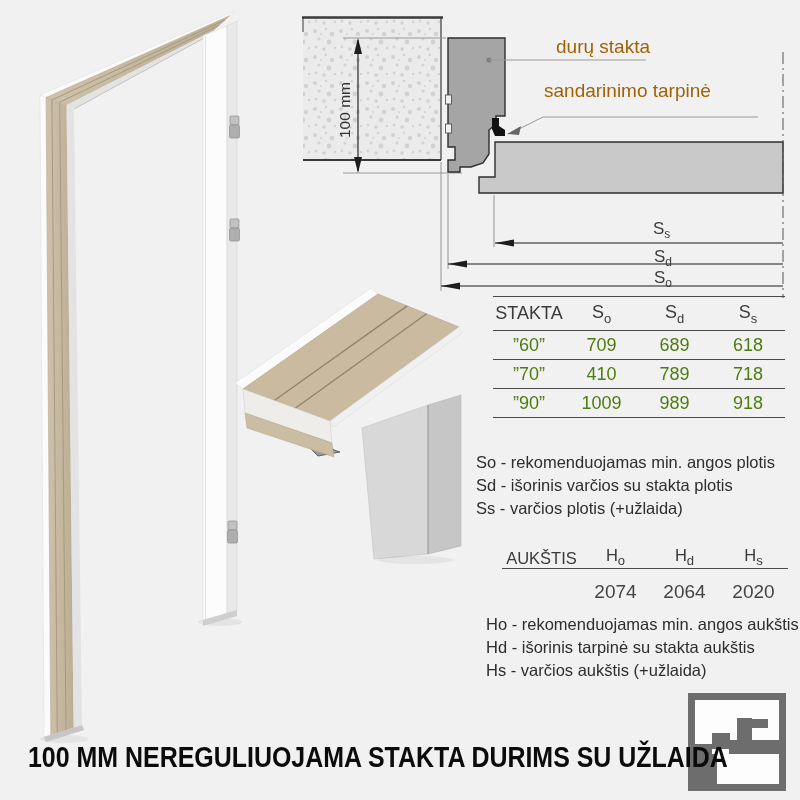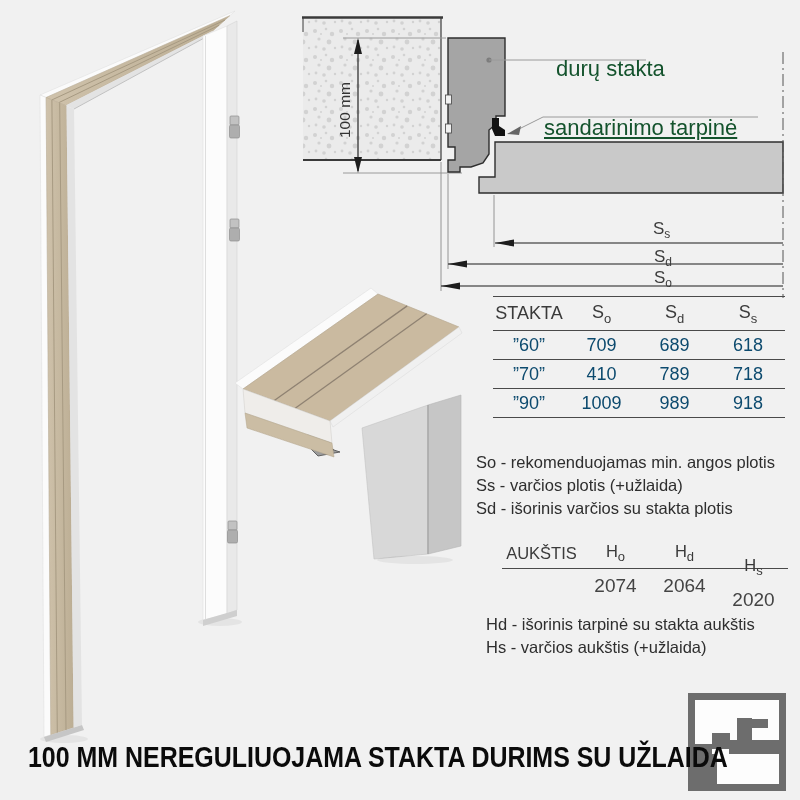--- a/index.html
+++ b/index.html
@@ -4,37 +4,37 @@
 <style>
   html,body{margin:0;padding:0;}
   .stage{
     position:relative;width:800px;height:800px;
     background:#f1f1f1;overflow:hidden;
     font-family:"Liberation Sans", sans-serif;
     color:#3a3a3a;
   }
   .scene{position:absolute;left:0;top:0;}
   .abs{position:absolute;white-space:nowrap;}
-  .lead-label{font-size:22px;color:#14532d;margin-top:20px;}
+  .lead-label{font-size:19px;color:#a16207;}
   .dim-label{font-size:17px;color:#3d3d3d;}
   .dim-label sub{font-size:12px;}
   
   .wtable{left:493px;top:296px;width:292px;border-top:1px solid #4a4a4a;}
   .trow{display:flex;align-items:center;border-bottom:1px solid #4a4a4a;}
   .trow.head{height:33px;font-size:18px;}
-  .trow.body{height:28px;font-size:18px;color:#0c4a6e;}
+  .trow.body{height:28px;font-size:18px;color:#4d7c0f;}
   .tc{text-align:center;}
   .tc.c0{width:72px;}
   .tc.c1{width:73px;}
   .tc.c2{width:73px;}
   .tc.c3{width:74px;}
   .colhead sub{font-size:13px;}
   
   .htable{left:502px;top:539px;width:286px;}
-  .htable .hrow{display:flex;align-items:center;}
+  .htable .hrow{display:flex;align-items:flex-end;}
   .htable .hrow.head{height:29px;font-size:16.5px;border-bottom:1px solid #4a4a4a;}
   .htable .hrow.vals{height:34px;font-size:19px;color:#444;}
   .htable .tc.c0{width:79px;}
   .htable .tc.c1{width:69px;}
   .htable .tc.c2{width:69px;}
   .htable .tc.c3{width:69px;margin-top:28px;}
   .notes{font-size:16.5px;line-height:23px;color:#2e2e2e;}
   .notes div{white-space:nowrap;}
   .n1{left:476px;top:451px;}
   .n2{left:486px;top:613px;}
@@ -191,21 +191,21 @@
         <rect x="712" y="740" width="74" height="14"></rect>
         <rect x="712" y="733" width="18" height="8"></rect>
         <rect x="737" y="718" width="15" height="24"></rect>
         <rect x="752" y="719" width="16" height="9"></rect>
       </g>
       <rect x="712" y="749" width="17" height="5" fill="#fdfdfd"></rect>
     </g>
   </svg>
 
   <span class="abs lead-label" style="left:556px;top:36px;">durų stakta</span>
-  <span class="abs lead-label" style="left:544px;top:95px;text-decoration:underline;">sandarinimo tarpinė</span>
+  <span class="abs lead-label" style="left:544px;top:80px;">sandarinimo tarpinė</span>
 
   <span class="abs dim-label" style="left:653px;top:219px;"><span>S</span><sub>s</sub></span>
   <span class="abs dim-label" style="left:654px;top:247px;"><span>S</span><sub>d</sub></span>
   <span class="abs dim-label" style="left:654px;top:268px;"><span>S</span><sub>o</sub></span>
 
   <div class="abs wtable">
     <div class="trow head">
       <span class="tc c0">STAKTA</span>
       <span class="tc c1 colhead"><span>S</span><sub>o</sub></span>
       <span class="tc c2 colhead"><span>S</span><sub>d</sub></span>
@@ -226,39 +226,40 @@
     <div class="trow body">
       <span class="tc c0">”90”</span>
       <span class="tc c1">1009</span>
       <span class="tc c2">989</span>
       <span class="tc c3">918</span>
     </div>
   </div>
 
   <div class="abs notes n1">
     <div>So - rekomenduojamas min. angos plotis</div>
+    <div>Sd - išorinis varčios su stakta plotis</div>
     <div>Ss - varčios plotis (+užlaida)</div>
-    <div>Sd - išorinis varčios su stakta plotis</div>
   </div>
 
   <div class="abs htable">
     <div class="hrow head">
       <span class="tc c0">AUKŠTIS</span>
       <span class="tc c1 colhead"><span>H</span><sub>o</sub></span>
       <span class="tc c2 colhead"><span>H</span><sub>d</sub></span>
       <span class="tc c3 colhead"><span>H</span><sub>s</sub></span>
     </div>
     <div class="hrow vals">
       <span class="tc c0"></span>
       <span class="tc c1">2074</span>
       <span class="tc c2">2064</span>
       <span class="tc c3">2020</span>
     </div>
   </div>
 
   <div class="abs notes n2">
+    <div>Ho - rekomenduojamas min. angos aukštis</div>
     <div>Hd - išorinis tarpinė su stakta aukštis</div>
     <div>Hs - varčios aukštis (+užlaida)</div>
   </div>
 
   <div class="abs title">100 MM NEREGULIUOJAMA STAKTA DURIMS SU UŽLAIDA</div>
 
 </div>
 
 </body></html>

